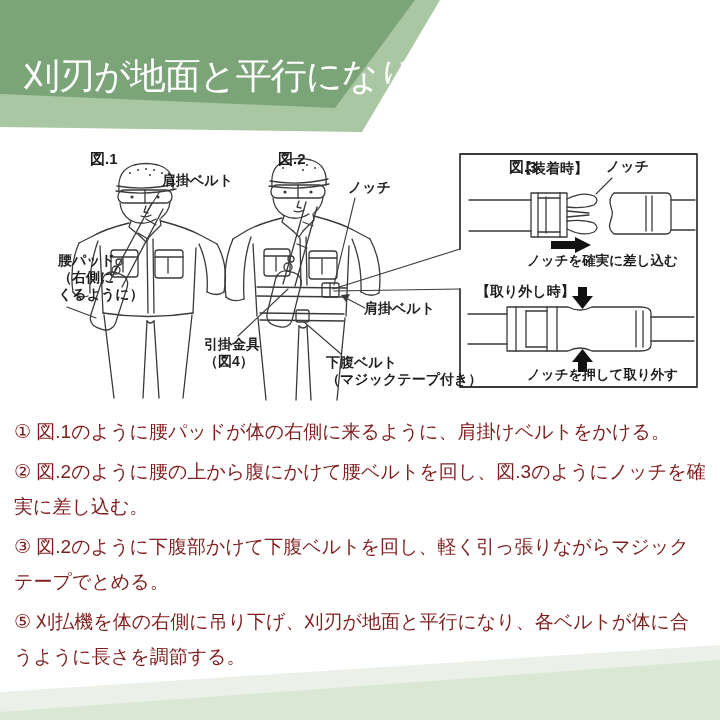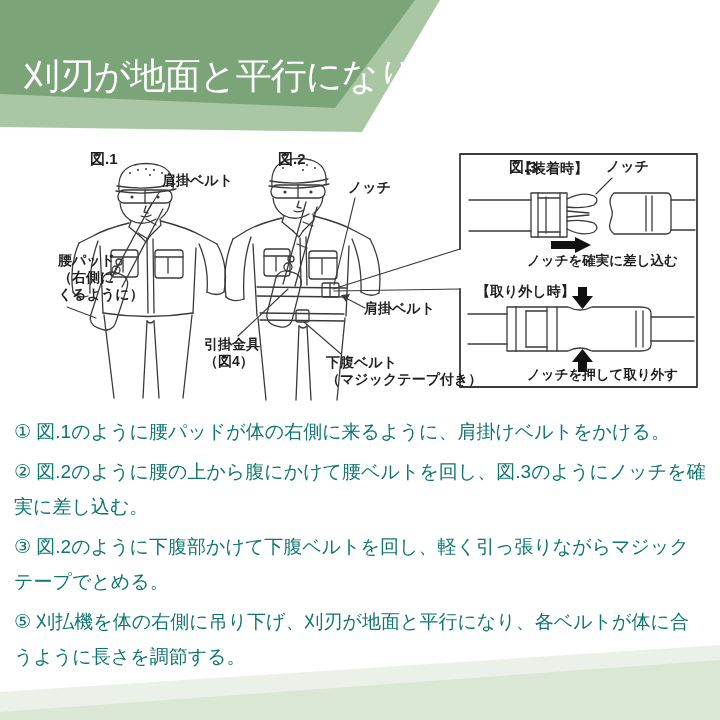--- a/index.html
+++ b/index.html
@@ -40,21 +40,21 @@
   
   .lbl{
     position:absolute;z-index:5;color:#1f1f1f;
     font-size:14px;font-weight:600;line-height:17px;white-space:pre-line;
   }
   .figno{font-size:15px;margin-left:32px;}
   .cap{font-size:13.5px;}
   
   .instructions{
     position:absolute;left:14px;top:414px;width:694px;z-index:6;
-    color:#0f766e;font-size:19px;line-height:35.5px;
+    color:#7f1d1d;font-size:19px;line-height:35.5px;
   }
   .instructions p{margin:0 0 4px 0;}
 </style>
 </head>
 <body>
 
 <div class="hdr-light"></div>
 <div class="hdr-dark"></div>
 <div class="hdr-title">刈刃が地面と平行になり</div>
 

